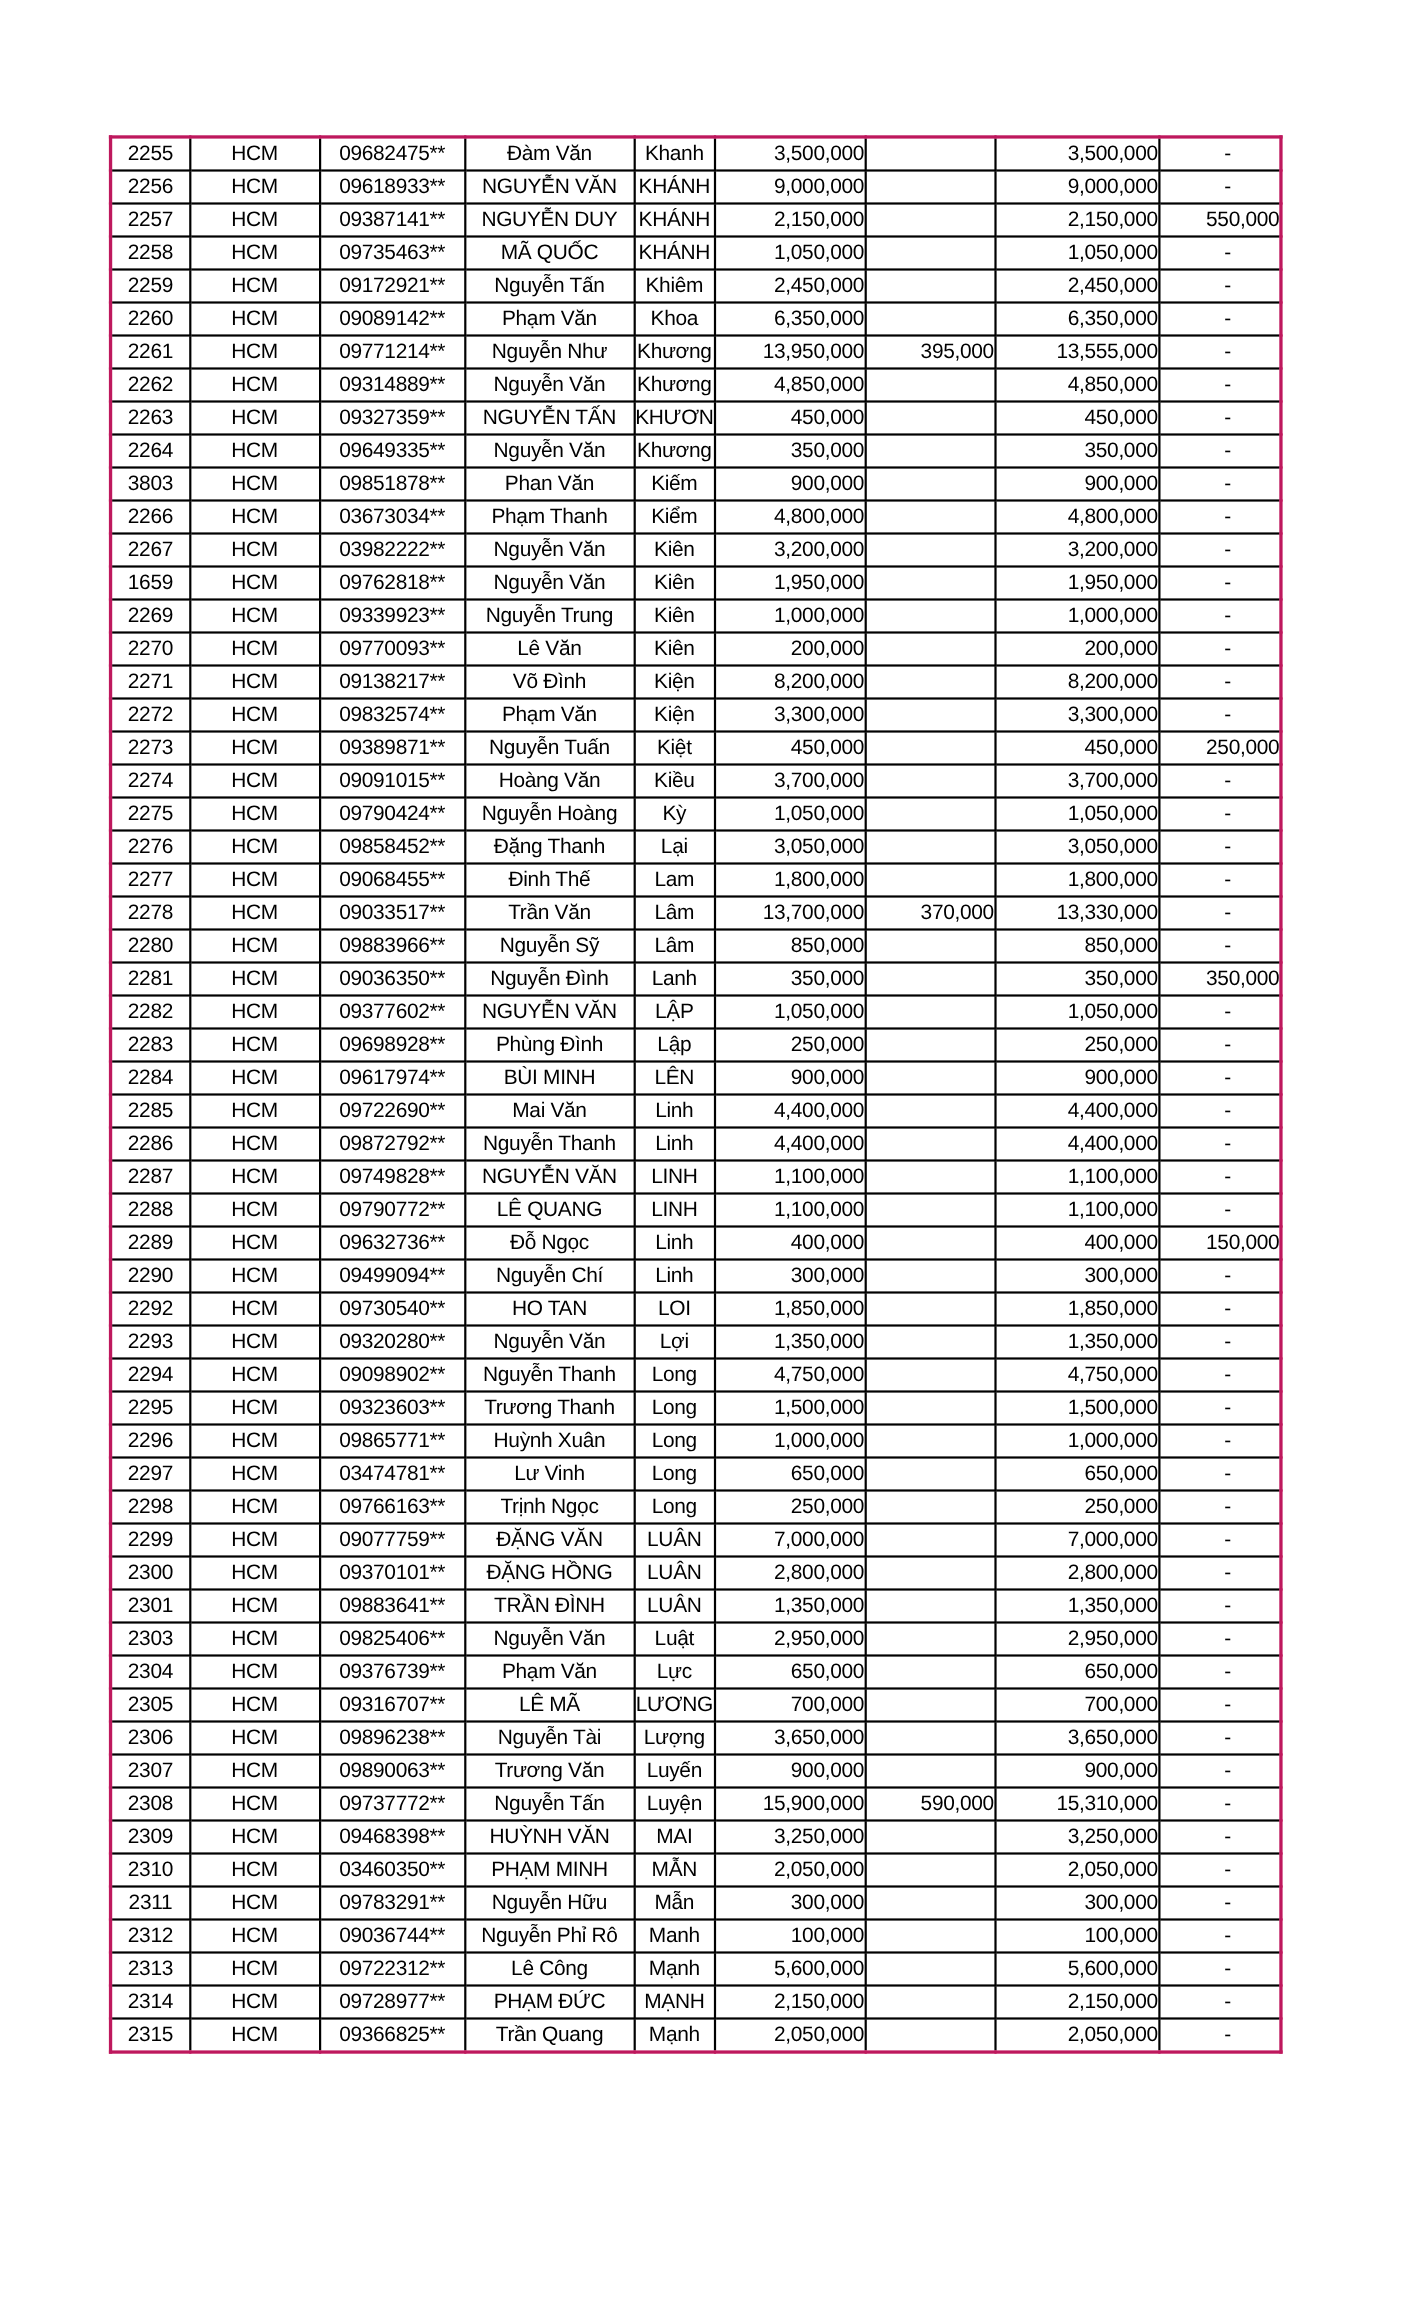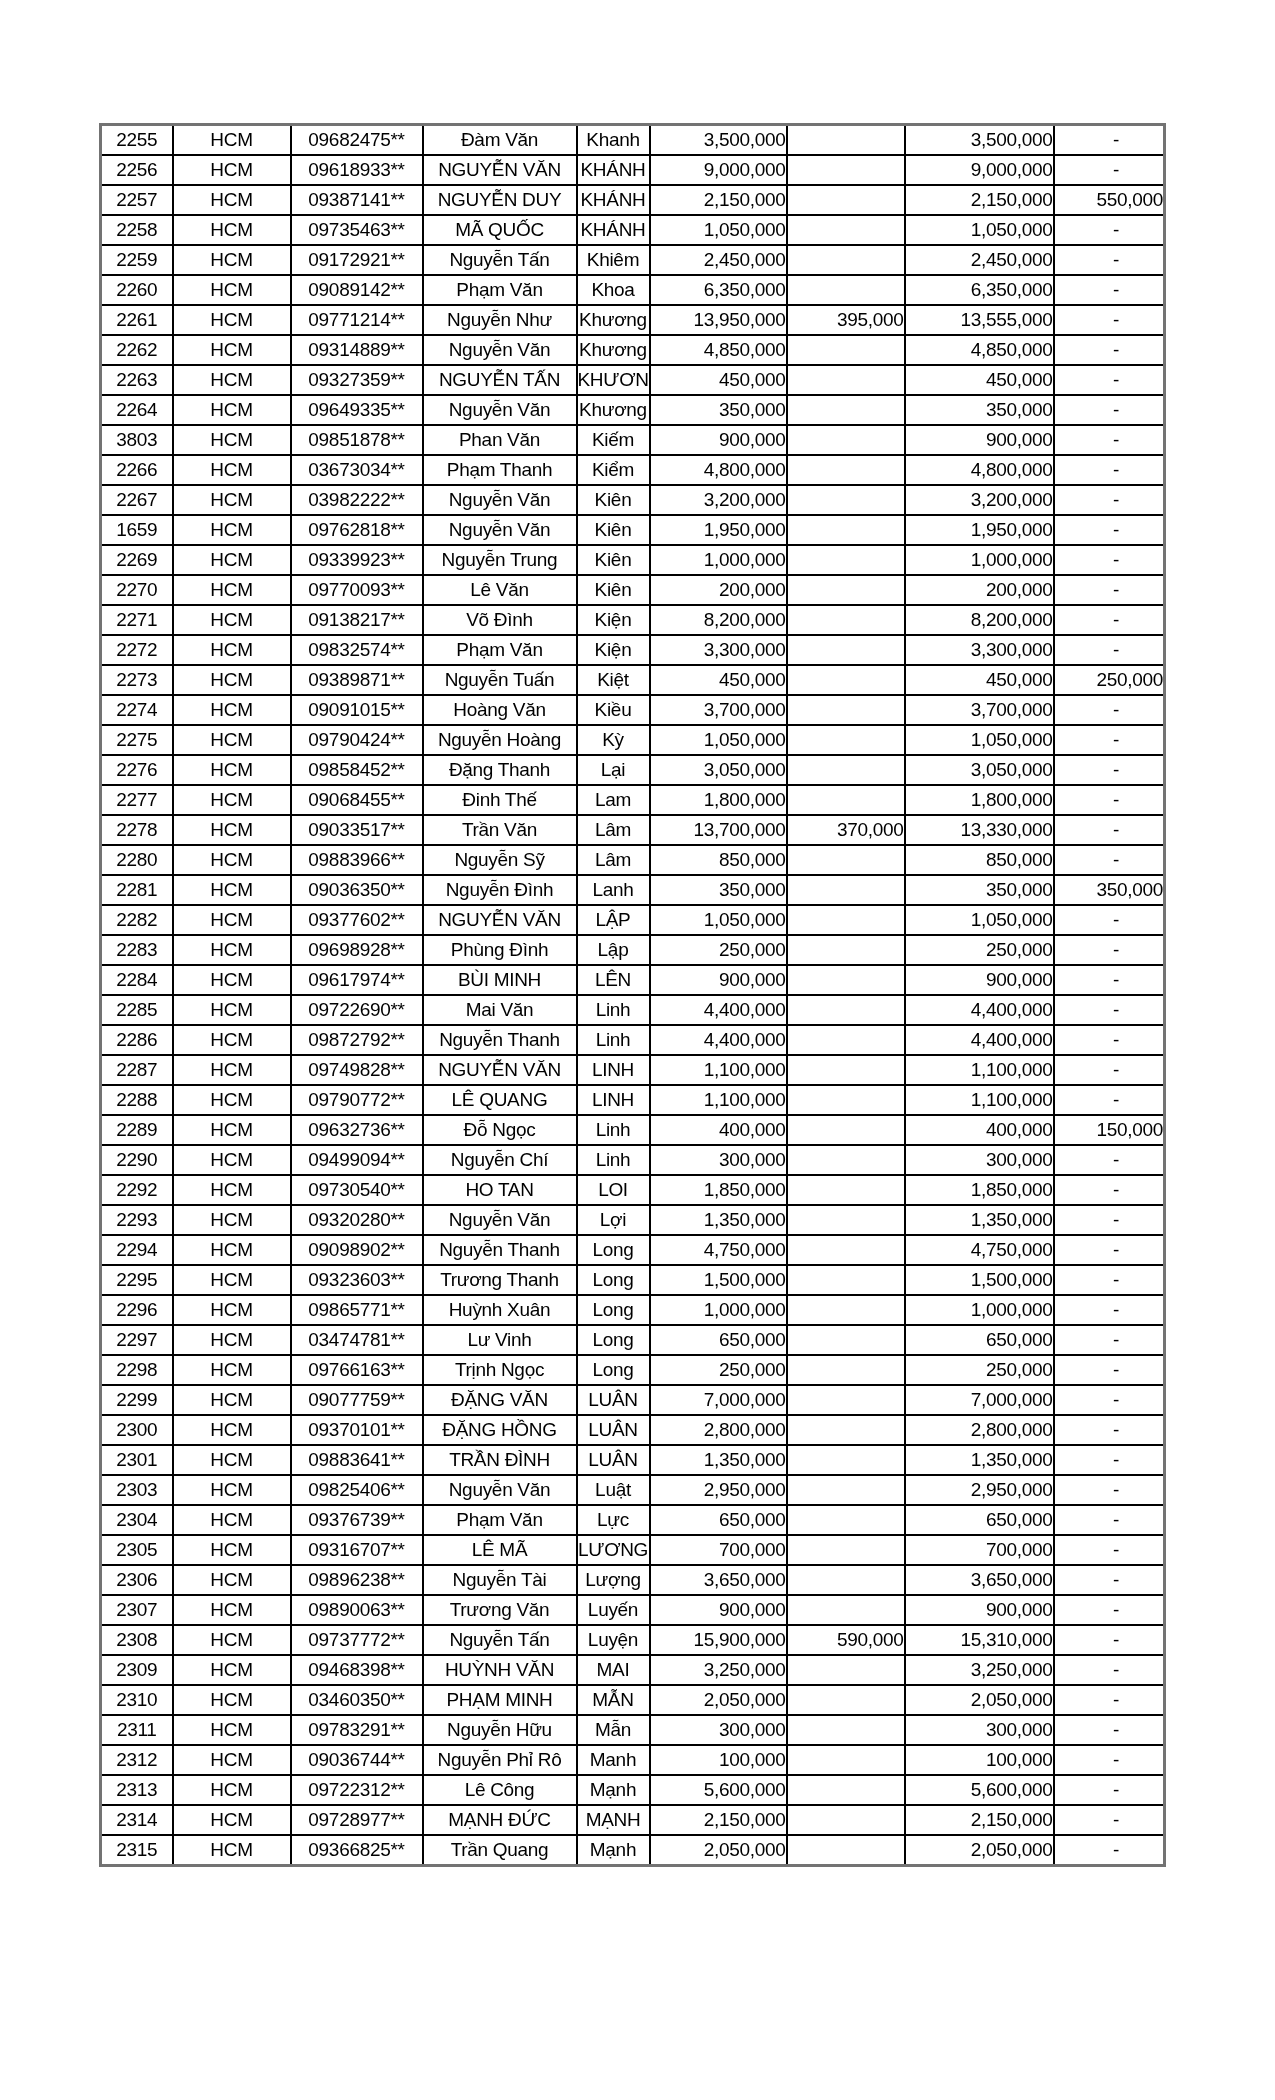--- a/index.html
+++ b/index.html
@@ -15,21 +15,21 @@
     font-family: "Liberation Sans", "DejaVu Sans", sans-serif;
     color: #000000;
   }
   table.sheet {
     position: absolute;
     left: 99px;
     top: 123px;
     border-collapse: collapse;
     table-layout: fixed;
     width: 1064px;
-    border: 3px solid #737373;
+    border: 3px solid #be185d;
   }
   table.sheet td {
     border: 2px solid #000000;
     height: 28px;
     padding: 0;
     font-size: 19px;
     line-height: 28px;
     letter-spacing: -0.3px;
     white-space: nowrap;
     overflow: hidden;
@@ -678,21 +678,21 @@
         <td class="c-center">Mạnh</td>
         <td class="c-num">5,600,000</td>
         <td class="c-num"></td>
         <td class="c-num">5,600,000</td>
         <td class="c-num dash">-</td>
       </tr>
       <tr>
         <td class="c-center">2314</td>
         <td class="c-center">HCM</td>
         <td class="c-center">09728977**</td>
-        <td class="c-center">MẠNH ĐỨC</td>
+        <td class="c-center">PHẠM ĐỨC</td>
         <td class="c-center">MẠNH</td>
         <td class="c-num">2,150,000</td>
         <td class="c-num"></td>
         <td class="c-num">2,150,000</td>
         <td class="c-num dash">-</td>
       </tr>
       <tr>
         <td class="c-center">2315</td>
         <td class="c-center">HCM</td>
         <td class="c-center">09366825**</td>

